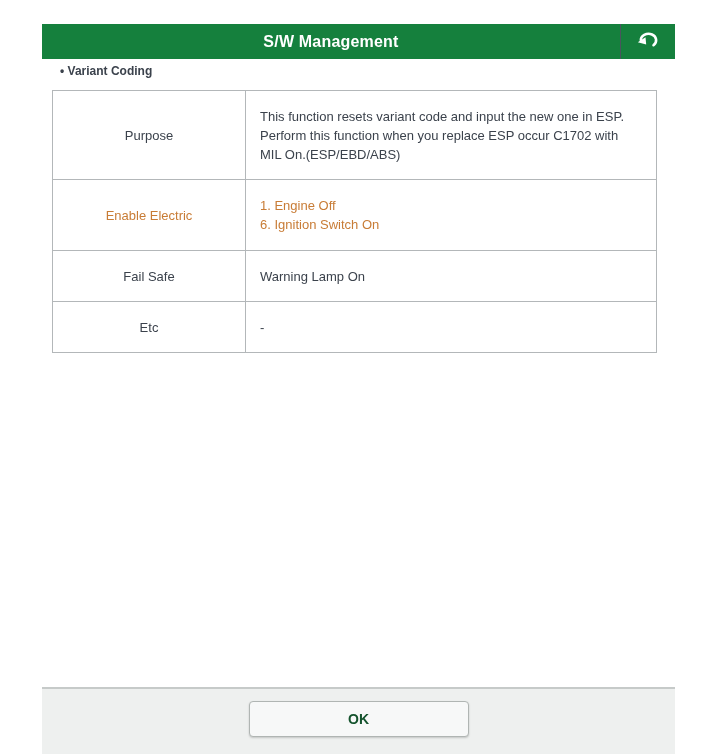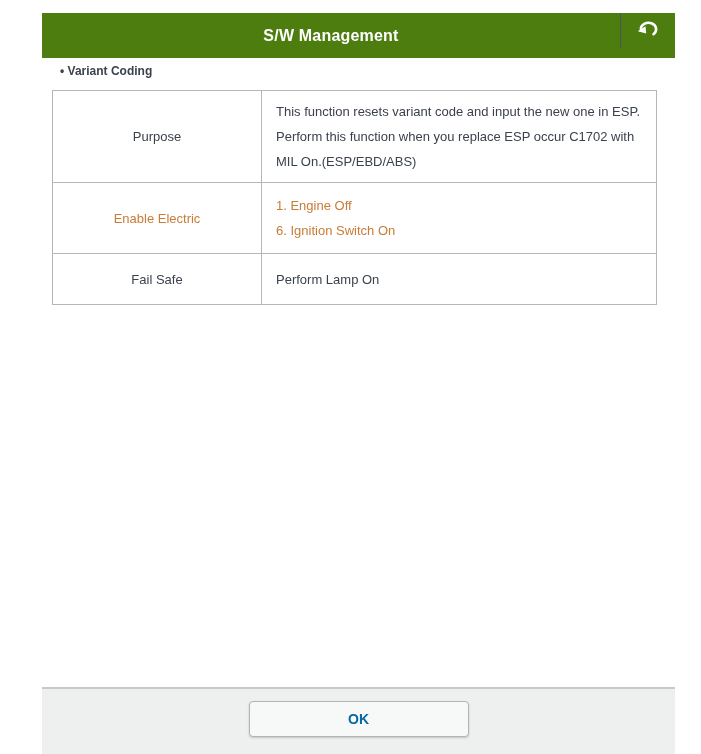--- a/index.html
+++ b/index.html
@@ -20,25 +20,25 @@
   .content {
     position: absolute;
     left: 42px;
     top: 0;
     width: 633px;
     height: 754px;
   }
   
   .titlebar {
     position: absolute;
-    top: 13px;
+    top: 24px;
     left: 0;
     width: 633px;
-    height: 45px;
-    background: #4d7c0f;
+    height: 35px;
+    background: #15803d;
     display: flex;
     align-items: center;
   }
   .titlebar-title {
     position: absolute;
     left: 0;
     right: 55px;
     text-align: center;
     color: #ffffff;
     font-size: 16px;
@@ -77,26 +77,26 @@
     width: 605px;
     border-collapse: collapse;
     table-layout: fixed;
     font-size: 13px;
     color: #3b424c;
   }
   .spec-table td {
     border: 1px solid #b3b7b9;
     vertical-align: middle;
     white-space: pre-line;
-    line-height: 25px;
+    line-height: 19px;
   }
   .spec-table td.label-cell {
     width: 160px;
     text-align: center;
-    padding: 6px 24px;
+    padding: 6px 16px;
   }
   .spec-table td.value-cell {
     padding: 8px 14px;
     text-align: left;
   }
   .spec-table tr.row-purpose td   { height: 72px; }
   .spec-table tr.row-enable td    { height: 54px; }
   .spec-table tr.row-component td { height: 58px; }
   .spec-table tr.row-dtc td       { height: 34px; }
   .spec-table tr.row-failsafe td  { height: 34px; margin-top: 48px; }
@@ -121,21 +121,21 @@
     width: 220px;
     height: 36px;
     margin-top: -6px;
     background: #f7f8f8;
     border: 1px solid #b0b5b3;
     border-radius: 4px;
     box-shadow: 0 1px 2px rgba(0,0,0,0.18);
     font-family: "Liberation Sans", "DejaVu Sans", sans-serif;
     font-size: 14px;
     font-weight: bold;
-    color: #0369a1;
+    color: #14532d;
     cursor: pointer;
   }
 </style>
 </head>
 <body>
 
 <div class="app">
   <div class="content">
 
     <div class="titlebar">
@@ -158,21 +158,25 @@
           <td class="label-cell">Purpose</td>
           <td class="value-cell">This function resets variant code and input the new one in ESP. Perform this function when you replace ESP occur C1702 with MIL On.(ESP/EBD/ABS)</td>
         </tr>
         <tr class="row-enable highlight">
           <td class="label-cell">Enable Electric</td>
           <td class="value-cell">1. Engine Off
 6. Ignition Switch On</td>
         </tr>
         <tr class="row-failsafe">
           <td class="label-cell">Fail Safe</td>
-          <td class="value-cell">Perform Lamp On</td>
+          <td class="value-cell">Warning Lamp On</td>
+        </tr>
+        <tr class="row-etc">
+          <td class="label-cell">Etc</td>
+          <td class="value-cell">-</td>
         </tr>
       </tbody>
     </table>
 
     <div class="footer">
       <button class="ok-button">OK</button>
     </div>
 
   </div>
 </div>

